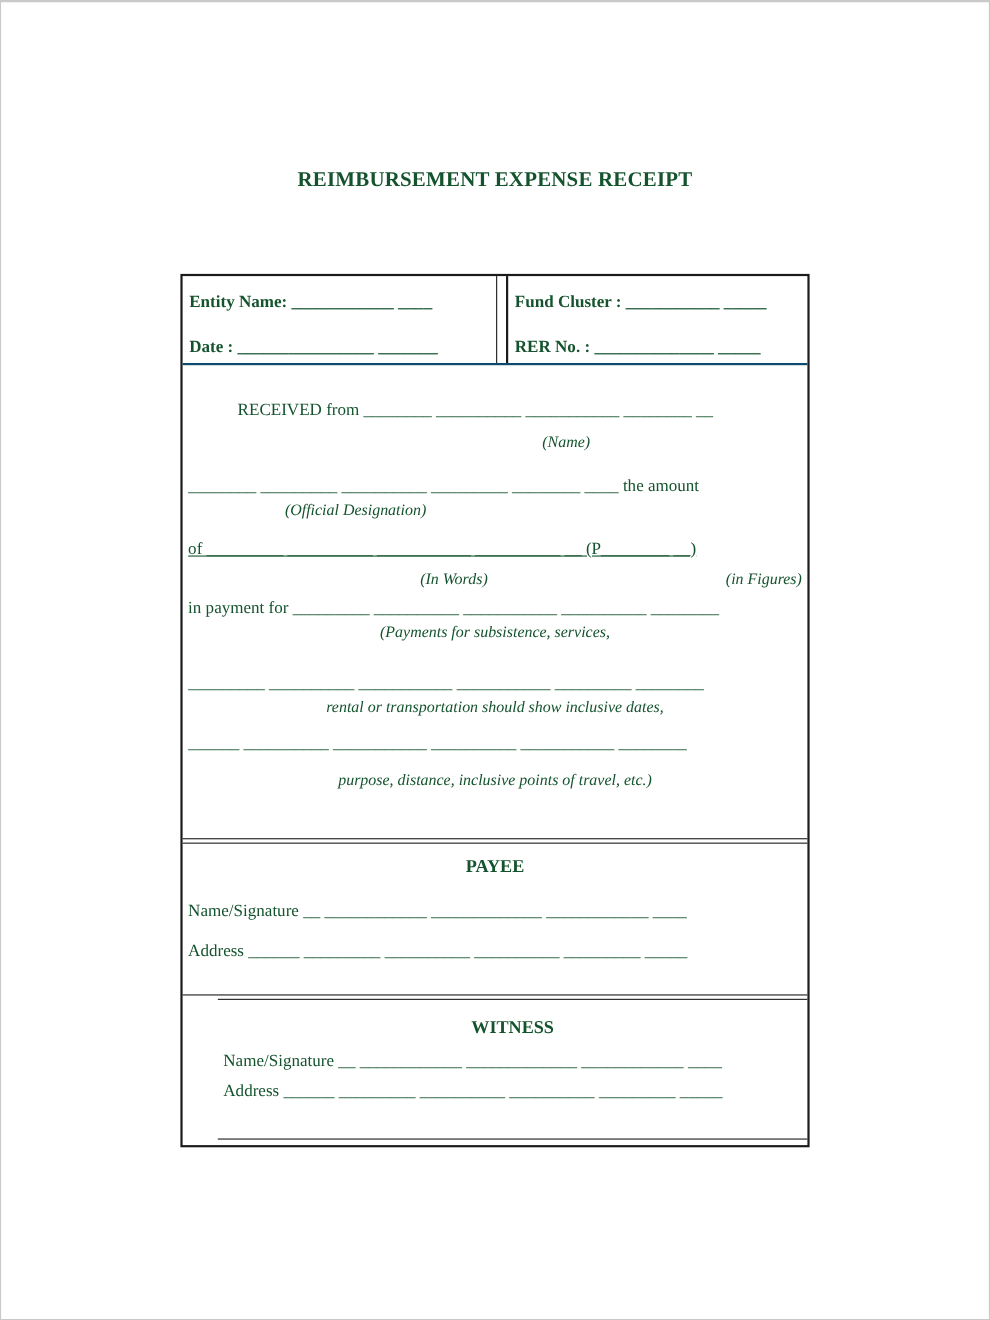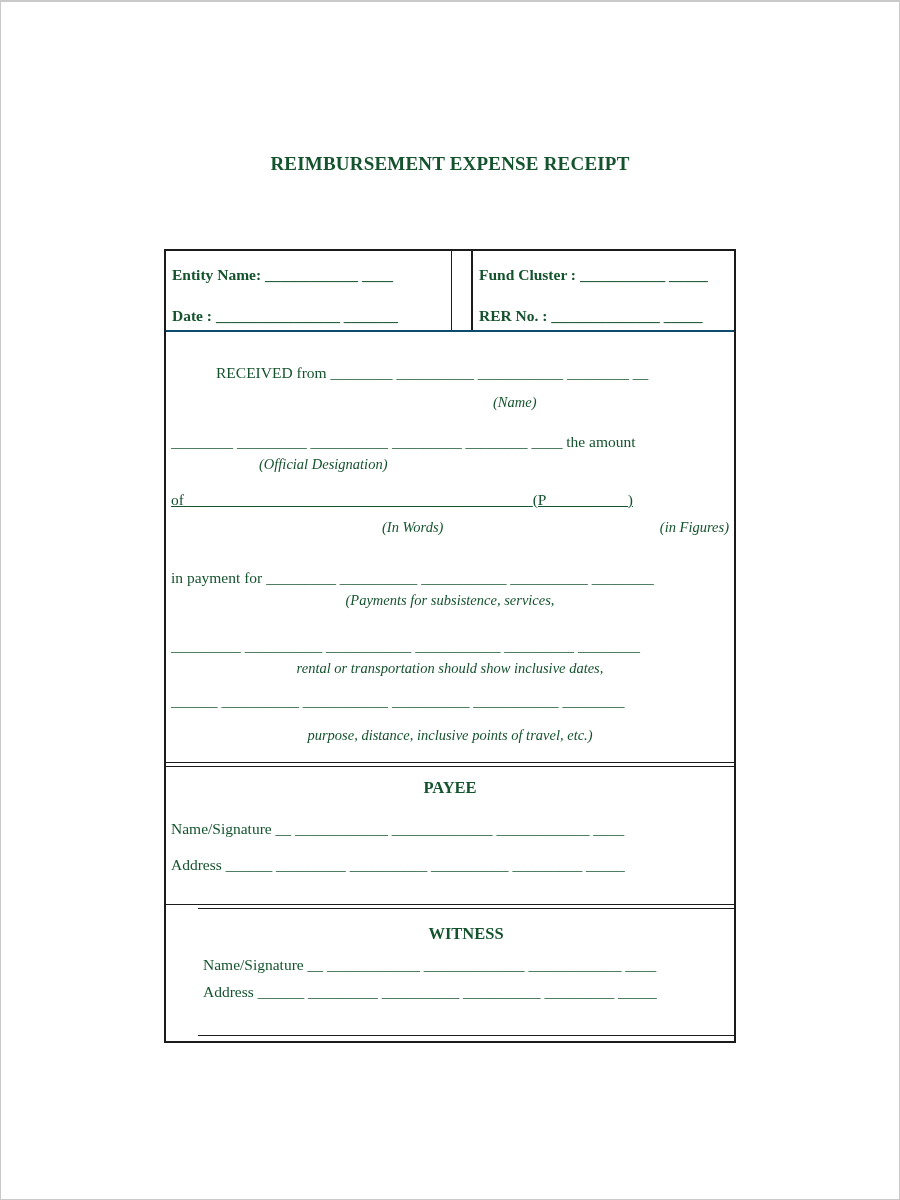--- a/index.html
+++ b/index.html
@@ -38,21 +38,21 @@
   
   .header-row { display: flex; height: 79px; border-bottom: 2px solid #0c4a6e; }
   .cell-left {
     width: 286px; box-sizing: border-box;
     border-right: 1px solid #1b1b1b;
     padding: 12px 4px 0 6px;
   }
   .cell-right {
     flex: 1; box-sizing: border-box;
     border-left: 2px solid #1b1b1b;
-    margin-left: 19px;
+    margin-left: 8px;
     padding: 12px 4px 0 6px;
   }
   .hdr-line { font-weight: bold; font-size: 15.5px; line-height: 24px; white-space: nowrap; overflow: hidden; }
   .hdr-line + .hdr-line { margin-top: 17px; }
   
   .body-section {
     height: 430px; box-sizing: content-box;
     border-bottom: 1px solid #1b1b1b;
     padding: 0 5px;
     overflow: hidden;
@@ -61,21 +61,21 @@
   .row { line-height: 22px; white-space: nowrap; overflow: hidden; }
   .italic { font-style: italic; font-size: 14.5px; }
   .r-received { margin-top: 30px; padding-left: 45px; }
   .r-name { margin-top: 7px; padding-left: 322px; }
   .r-amount { margin-top: 18px; }
   .r-offdes { padding-left: 88px; }
   .r-of { margin-top: 14px; text-decoration: underline; }
   .r-words { margin-top: 5px; display: flex; }
   .words-span { padding-left: 211px; }
   .figures-span { margin-left: auto; }
-  .r-payment { margin-top: 29px; }
+  .r-payment { margin-top: 4px; }
   .r-blank1 { margin-top: 24px; }
   .r-center { text-align: center; }
   .r-blank2 { margin-top: 11px; }
   .r-purpose { margin-top: 12px; }
   
   .sub-section {
     margin-top: 3px;
     border-top: 1px solid #1b1b1b;
     border-bottom: 1px solid #1b1b1b;
     padding: 0 5px;

